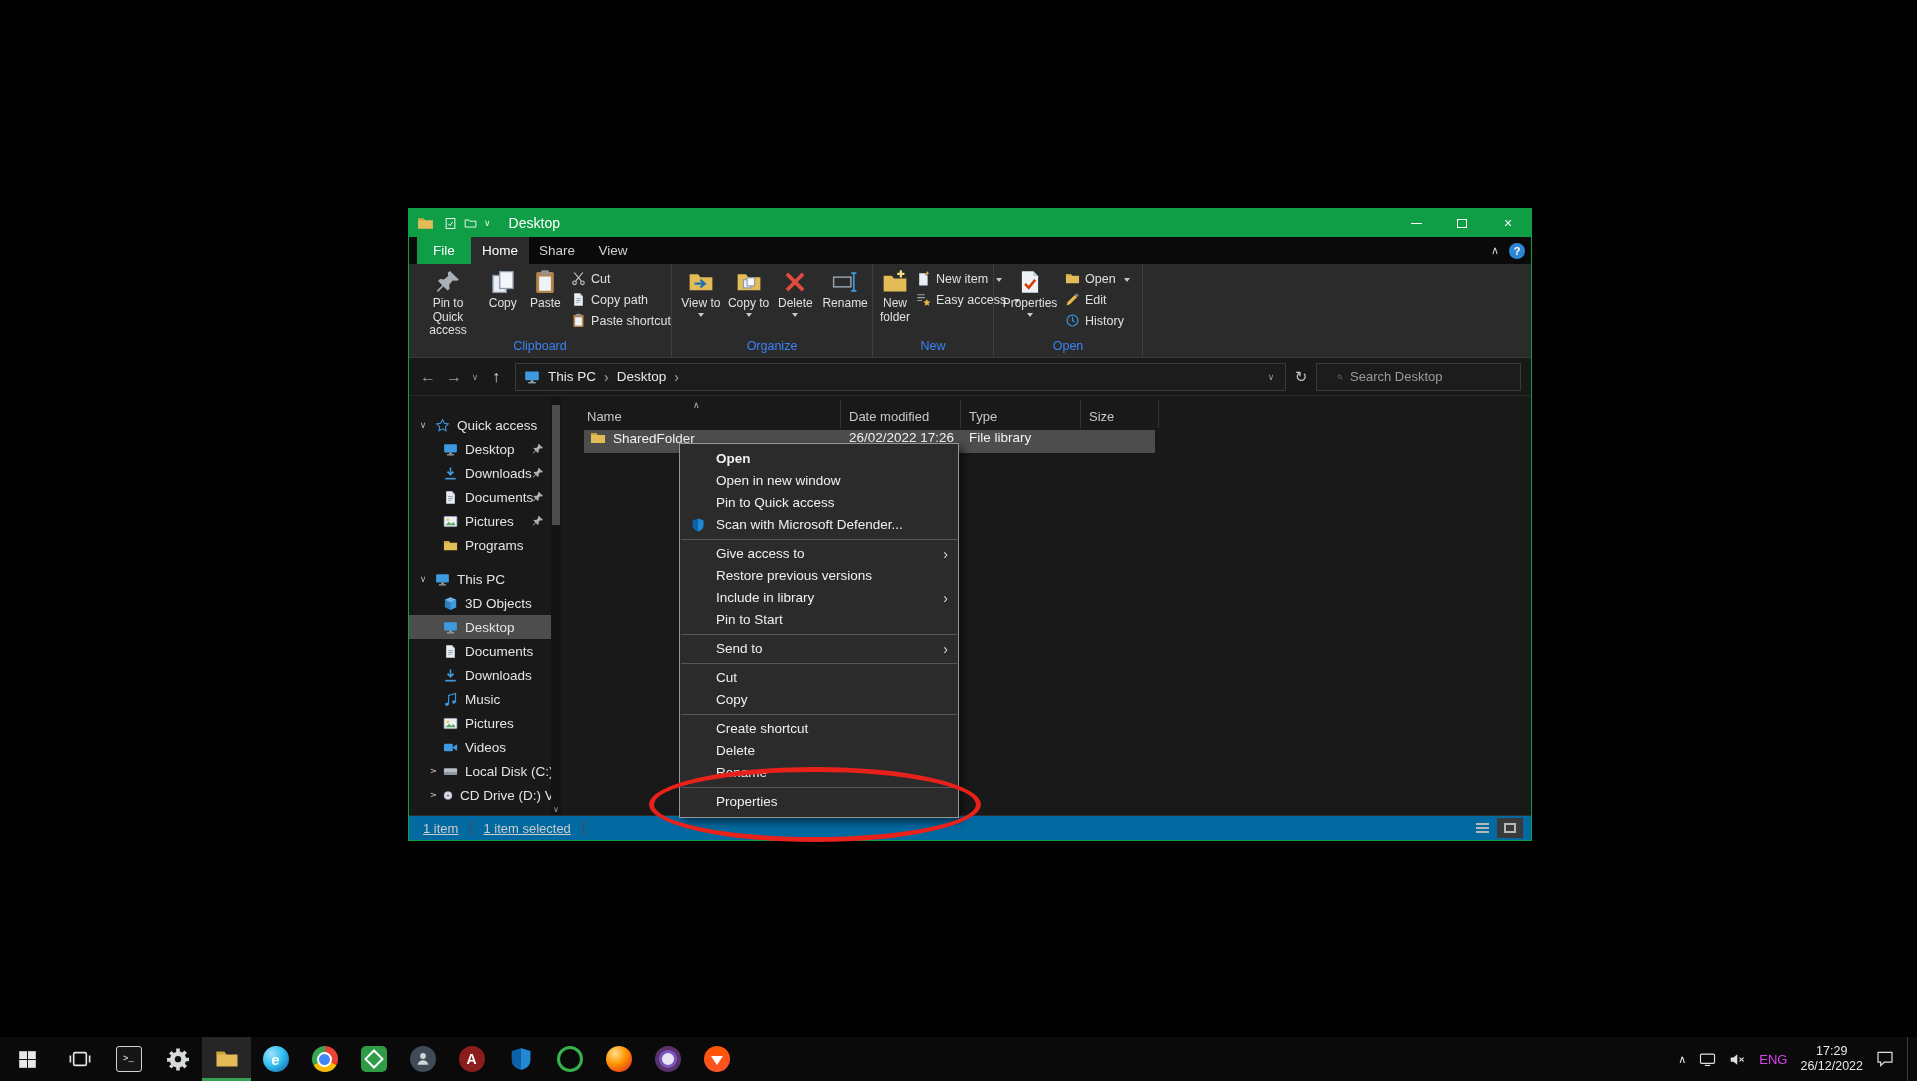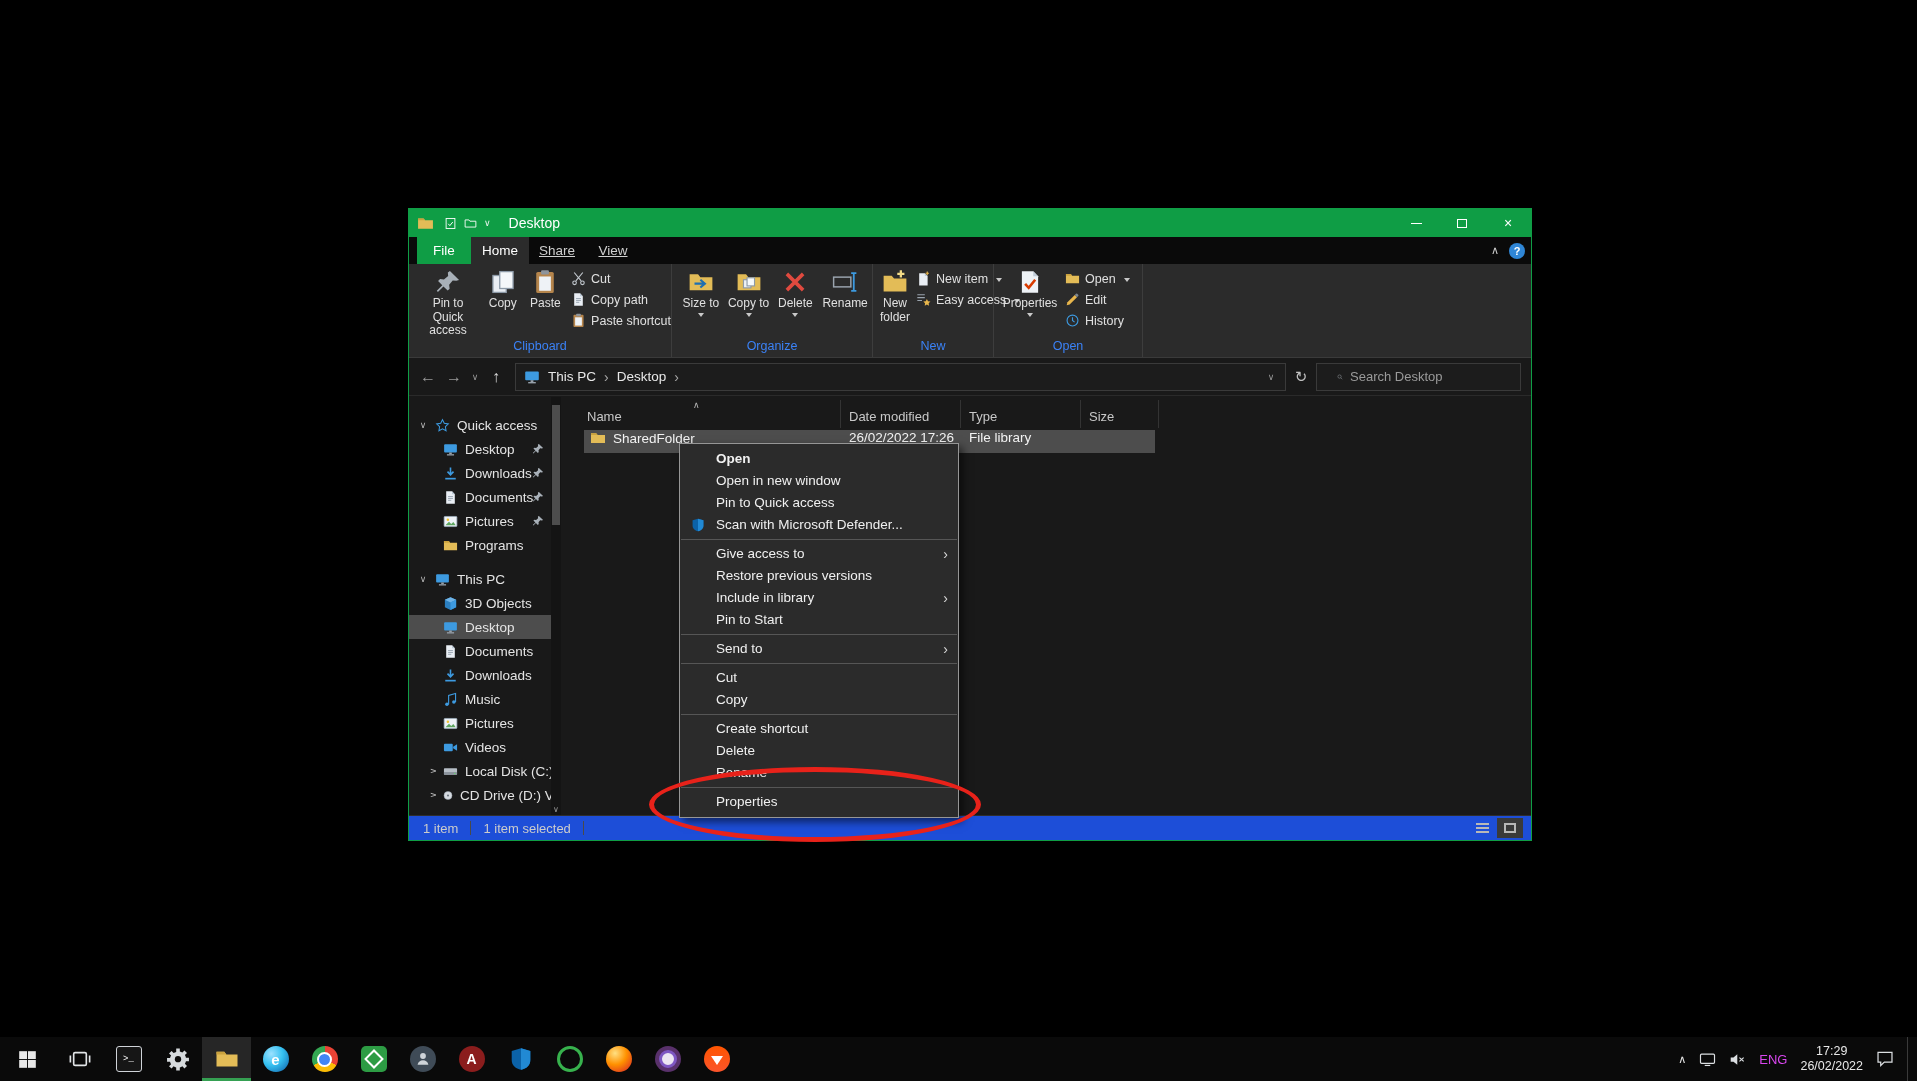--- a/index.html
+++ b/index.html
@@ -17,21 +17,21 @@
   .tb-btns { margin-left:auto; display:flex; height:100%; }
   .tb-btn { width:46px; height:100%; display:flex; align-items:center; justify-content:center; color:#fff; font-size:14px; }
   .glyph-min { width:11px; height:1px; background:#fff; display:block; }
   .glyph-max { width:10px; height:9px; border:1px solid #fff; display:block; }
 
   
   .tabsrow { height:27px; background:#0a0a0a; display:flex; align-items:stretch; position:relative; }
   .tab { display:flex; align-items:center; justify-content:center; font-size:13.5px; color:#cfcfcf; }
   .tab-file { width:54px; margin-left:8px; background:#0f9d45; color:#fff; }
   .tab-home { width:58px; background:#2b2b2b; color:#fff; }
-  .tab-share,.tab-view { width:56px;text-decoration:underline; }
+  .tab-share,.tab-view { width:56px; }
   .tabs-right { position:absolute; right:6px; top:0; height:100%; display:flex; align-items:center; gap:10px; }
   .ribbon-collapse { color:#cfcfcf; font-size:11px; }
   .help-btn { width:16px; height:16px; border-radius:50%; background:#2f86d6; color:#fff; font-size:11px; font-weight:bold; display:flex; align-items:center; justify-content:center; }
 
   
   .ribbon { height:94px; background:#2b2b2b; border-bottom:1px solid #3a3a3a; display:flex; }
   .rgroup { position:relative; height:100%; border-right:1px solid #3d3d3d; }
   .g-clipboard { width:263px; } .g-organize { width:201px; } .g-new { width:121px; } .g-open { width:149px; } .g-select { width:107px; }
   .rlabel { position:absolute; bottom:4px; left:0; width:100%; text-align:center; font-size:12.5px; color:#3b82f6; }
   .rrow { display:flex; align-items:flex-start; padding:4px 0 0 5px; height:70px; }
@@ -84,21 +84,21 @@
   .lcol-date { width:120px; padding-left:8px; }
   .lcol-type { width:120px; padding-left:8px; }
   .lcol-size { width:78px; padding-left:8px; }
   .sortcaret { position:absolute; top:0; left:132px; font-size:9px; color:#b8b8b8; }
   .file-row { position:absolute; top:33px; left:23px; width:571px; height:23px; background:#4d4d4d; display:flex; align-items:flex-start; color:#f2f2f2; font-size:13.5px; }
   .fr-name { width:257px; display:flex; align-items:center; gap:7px; padding-left:6px; }
   .fr-date { width:120px; padding-left:8px; }
   .fr-type { width:120px; padding-left:8px; }
 
   
-  .statusbar { position:absolute; left:0; right:0; bottom:0; height:25px; border-top:1px solid #2e2e2e; display:flex; align-items:center; font-size:13px; color:#cccccc; background:#1d4ed8; }
+  .statusbar { position:absolute; left:0; right:0; bottom:0; height:25px; border-top:1px solid #2e2e2e; display:flex; align-items:center; font-size:13px; color:#cccccc; background:#0369a1;text-decoration:underline; }
   .sb-item { padding:0 12px 0 14px; }
   .sb-sel { padding:0 12px; }
   .sb-div { width:1px; height:14px; background:#4a4a4a; }
   .sb-views { margin-left:auto; margin-right:8px; display:flex; gap:2px; }
   .sb-viewbtn { width:26px; height:20px; display:flex; align-items:center; justify-content:center; }
   .sb-viewbtn.on { background:#3a3a3a; }
   .v-details { width:13px; height:10px; border-top:2px solid #b8b8b8; border-bottom:2px solid #b8b8b8; position:relative; }
   .v-details::after { content:""; position:absolute; left:0; top:2px; width:100%; height:2px; background:#b8b8b8; }
   .v-thumbs { width:12px; height:10px; border:2px solid #b8b8b8; }
 
@@ -427,21 +427,21 @@
         </div>
         <div class="rlabel">Clipboard</div>
       </div>
 
       <div class="rgroup g-organize">
         <div class="rrow">
           <div class="rbig w48">
             <svg width="26" height="26">
                 <use href="#s-movefolder"></use>
               </svg>
-            <span>Size to</span>
+            <span>View to</span>
             <span class="dd"></span>
           </div>
           <div class="rbig w48">
             <svg width="26" height="26">
                 <use href="#s-copyfolder"></use>
               </svg>
             <span>Copy to</span>
             <span class="dd"></span>
           </div>
           <div class="rbig w46">
@@ -839,21 +839,21 @@
       <span class="tray-chev">∧</span>
       <svg width="17" height="17">
           <use href="#s-tray-monitor"></use>
         </svg>
       <svg width="17" height="17">
           <use href="#s-speaker-mute"></use>
         </svg>
       <span class="tray-lang">ENG</span>
       <div class="tray-clock">
         <div>17:29</div>
-        <div>26/02/2022</div>
+        <div>26/12/2022</div>
       </div>
       <svg width="18" height="18">
           <use href="#s-bubble"></use>
         </svg>
       <div class="show-desktop"></div>
     </div>
   </div>
 
 </div>
 

